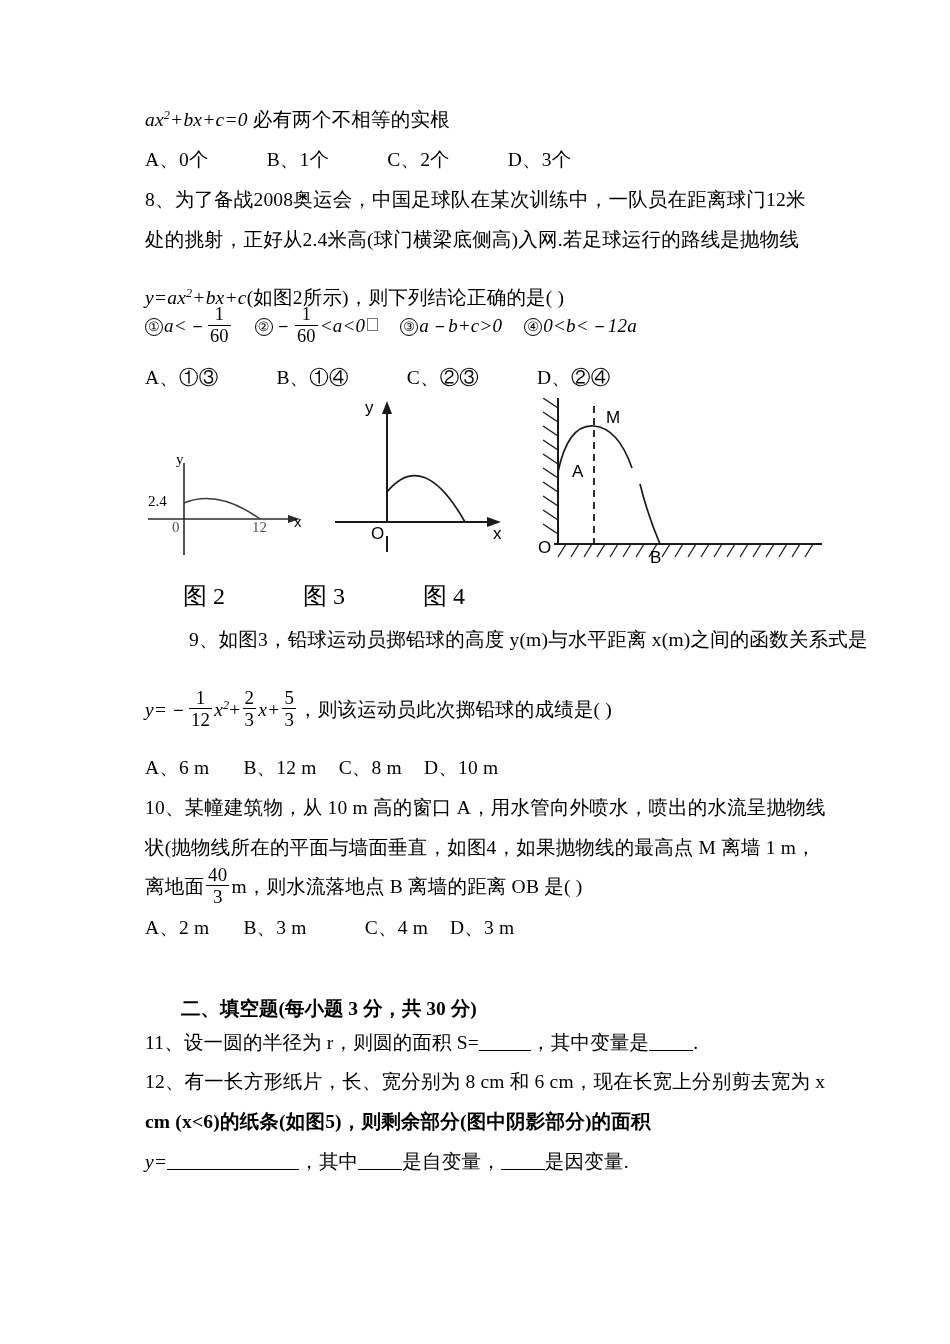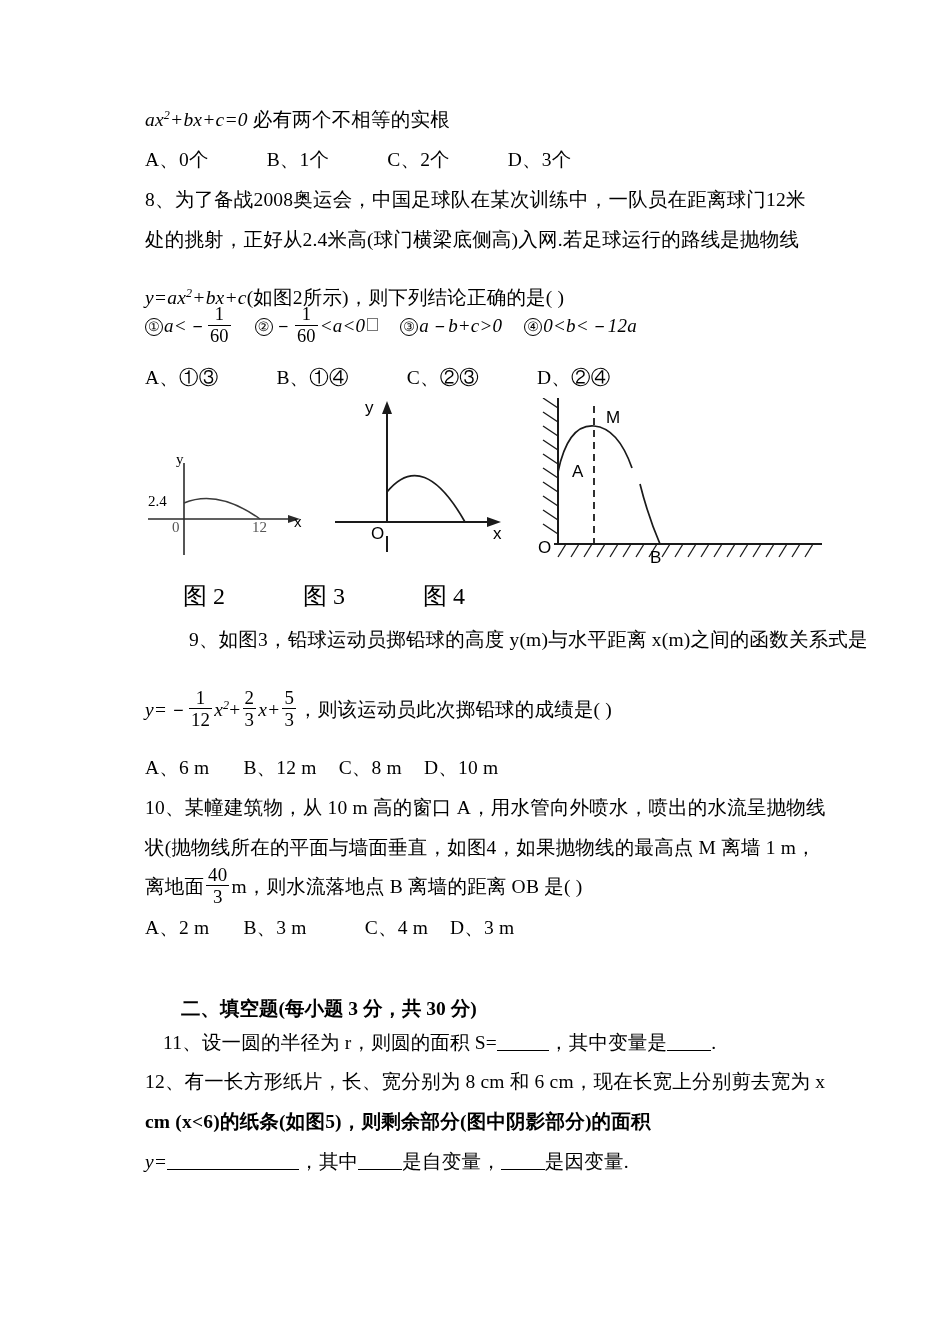--- a/index.html
+++ b/index.html
@@ -248,21 +248,21 @@
   <div class="body-text" style="top:865px;">
     <span>离地面</span><span class="frac"><span class="num">40</span><span class="den">3</span></span><span>m，则水流落地点 B 离墙的距离 OB 是(  )</span>
   </div>
 
   <div class="body-text" style="top:918px;">
     <span><span>A、</span><span>2 m</span></span><span class="opt-gap-s"></span><span><span>B、</span><span>3 m</span></span><span class="opt-gap"></span><span><span>C、</span><span>4 m</span></span><span class="opt-gap-xs"></span><span><span>D、</span><span>3 m</span></span>
   </div>
 
   <div class="sec-head" style="top:995px;">二、填空题(每小题 3 分，共 30 分)</div>
 
-  <div class="body-text" style="top:1033px;margin-left:18px;">
+  <div class="body-text" style="top:1033px;">
     <span>11、设一圆的半径为 r，则圆的面积 S=</span><span class="blank-m"></span><span>，其中变量是</span><span class="blank-s"></span><span>.</span>
   </div>
 
   <div class="body-text" style="top:1072px;">12、有一长方形纸片，长、宽分别为 8 cm 和 6 cm，现在长宽上分别剪去宽为 x</div>
   <div class="body-text" style="top:1112px;font-weight:bold;">cm (x&lt;6)的纸条(如图5)，则剩余部分(图中阴影部分)的面积</div>
   <div class="body-text" style="top:1152px;">
     <span class="ital">y=</span><span class="blank-l"></span><span>，其中</span><span class="blank-s"></span><span>是自变量，</span><span class="blank-s"></span><span>是因变量.</span>
   </div>
 
 </div>

